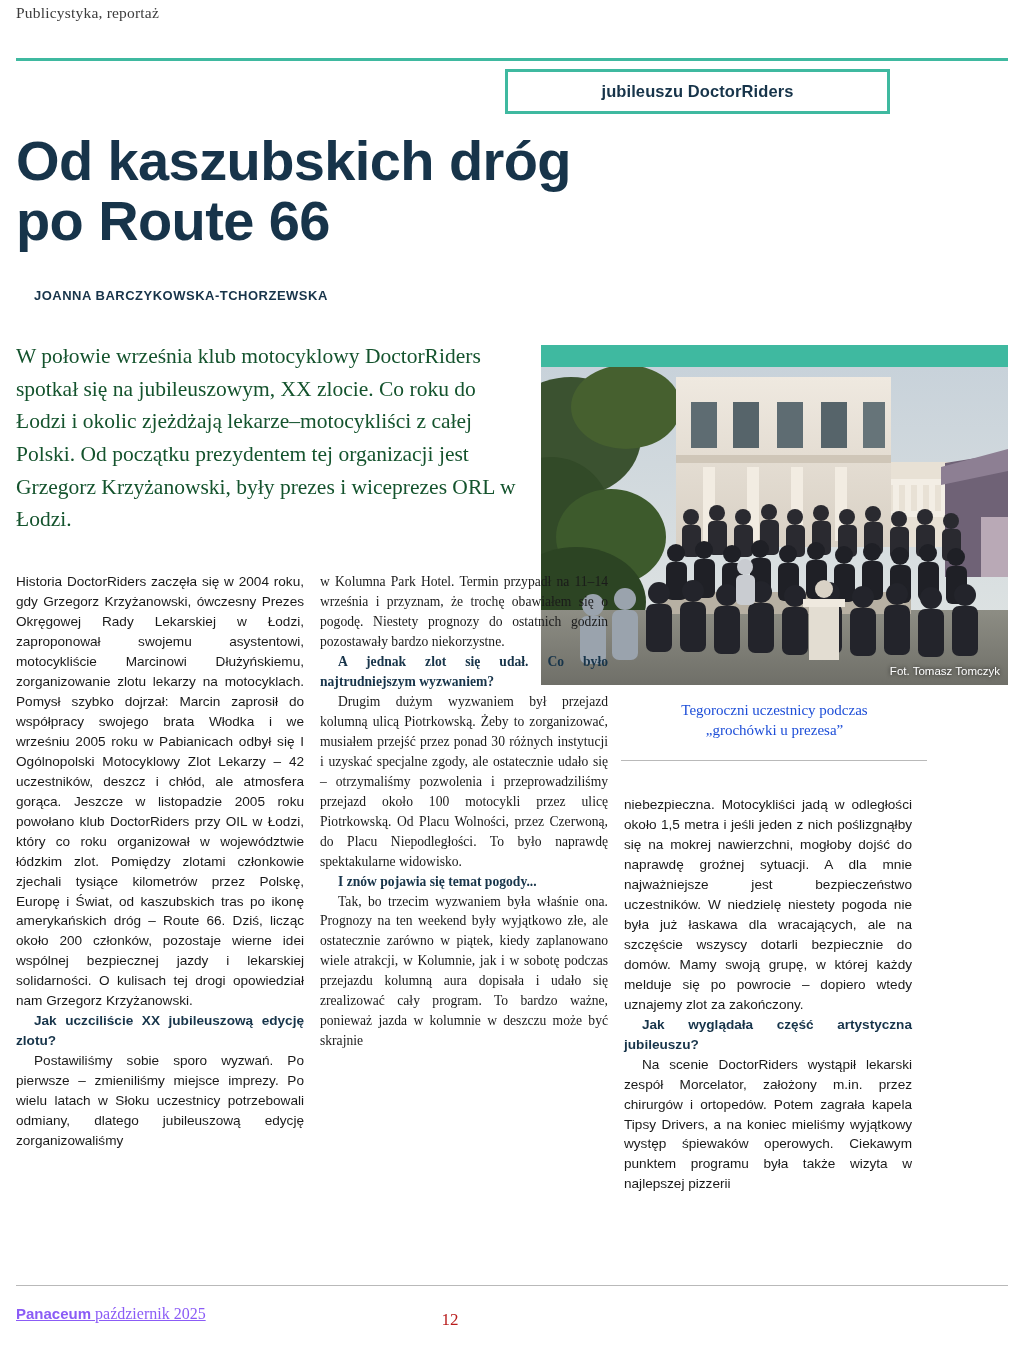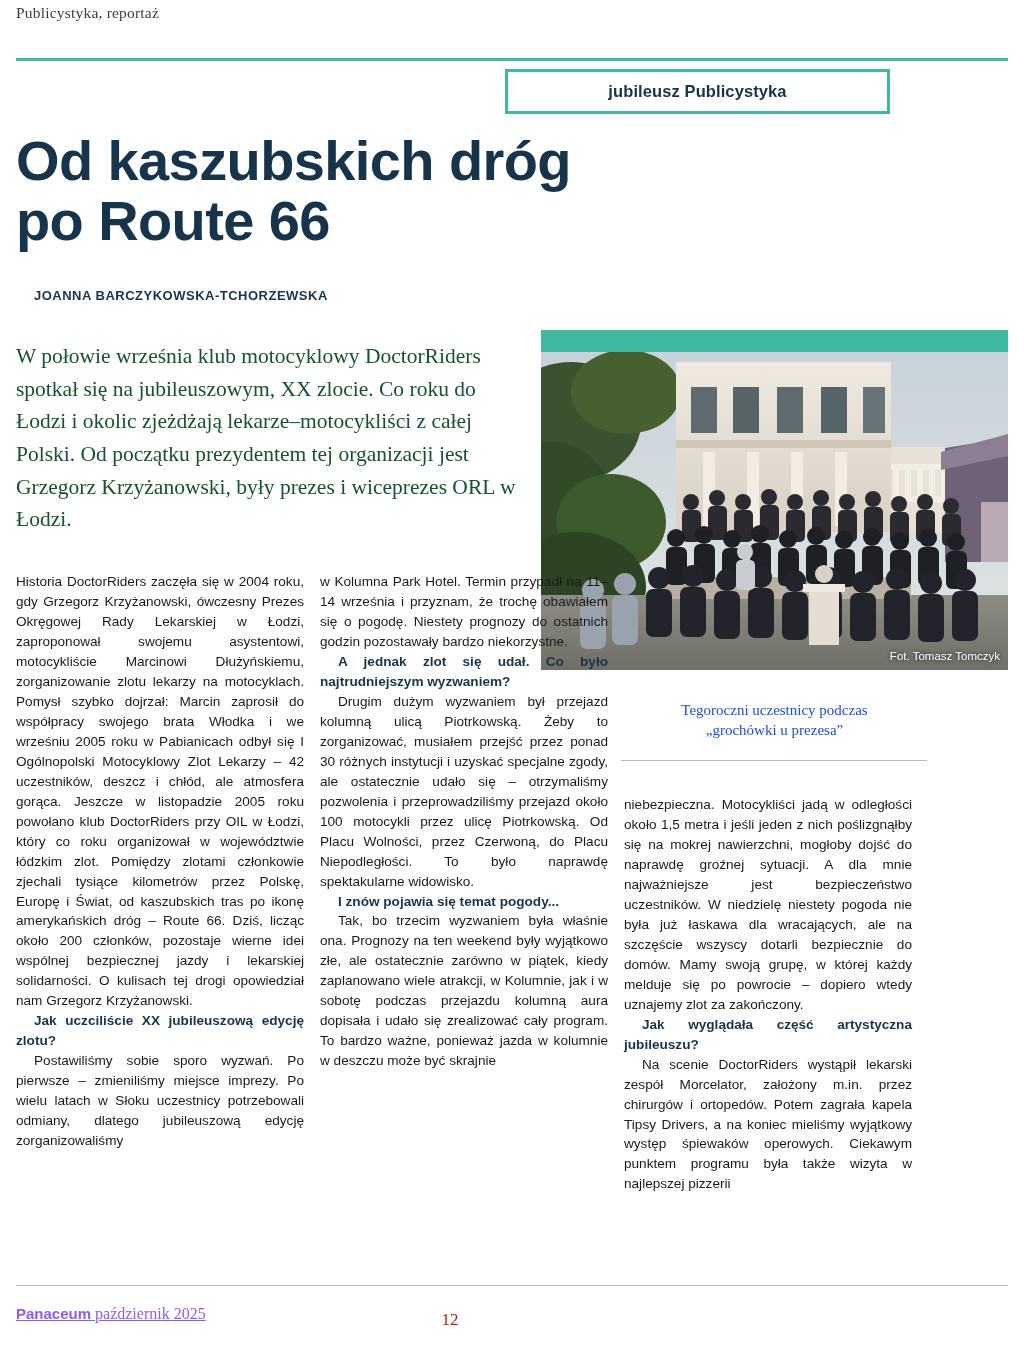--- a/index.html
+++ b/index.html
@@ -90,21 +90,21 @@
     font-family: "Liberation Serif", serif;
     font-size: 21.5px;
     line-height: 1.52;
     color: #14532d;
   }
 
   
   .photo-wrap {
     position: absolute;
     left: 541px;
-    top: 330px;
+    top: 345px;
     width: 467px;
     height: 340px;
   }
   .photo-bar {
     position: absolute;
     left: 0; top: 0;
     width: 467px;
     height: 22px;
     background: #3fb9a0;
   }
@@ -159,21 +159,21 @@
   .col p + p { text-indent: 18px; }
   .col .q {
     font-weight: bold;
     color: #17344a;
   }
   #col1 { left: 16px; }
   #col2 { left: 320px; top: 572px; }
   #col3 { left: 624px; top: 795px; }
 
   
-  #col2 { height: 700px; }
+  #col2 { height: 700px; font-family: Liberation Serif, serif; }
 
   
   .footer-rule {
     position: absolute;
     left: 16px;
     top: 1285px;
     width: 992px;
     height: 1px;
     background: #b9b9b9;
   }
@@ -200,21 +200,21 @@
 </style>
 </head>
 <body>
 
 <div class="page">
 
   <div class="running-head">Publicystyka, reportaż</div>
   <div class="top-rule"></div>
 
   <div class="kicker-box">
-    <span class="kicker-text">jubileusz Publicystyka</span>
+    <span class="kicker-text">jubileuszu DoctorRiders</span>
   </div>
 
   <div class="headline">
     <div>Od kaszubskich dróg</div>
     <div>po Route 66</div>
   </div>
 
   <div class="byline">JOANNA BARCZYKOWSKA-TCHORZEWSKA</div>
 
   <div class="lead">W połowie września klub motocyklowy DoctorRiders spotkał się na jubileuszowym, XX zlocie. Co roku do Łodzi i okolic zjeżdżają lekarze–motocykliści z całej Polski. Od początku prezydentem tej organizacji jest Grzegorz Krzyżanowski, były prezes i wiceprezes ORL w Łodzi.</div>

